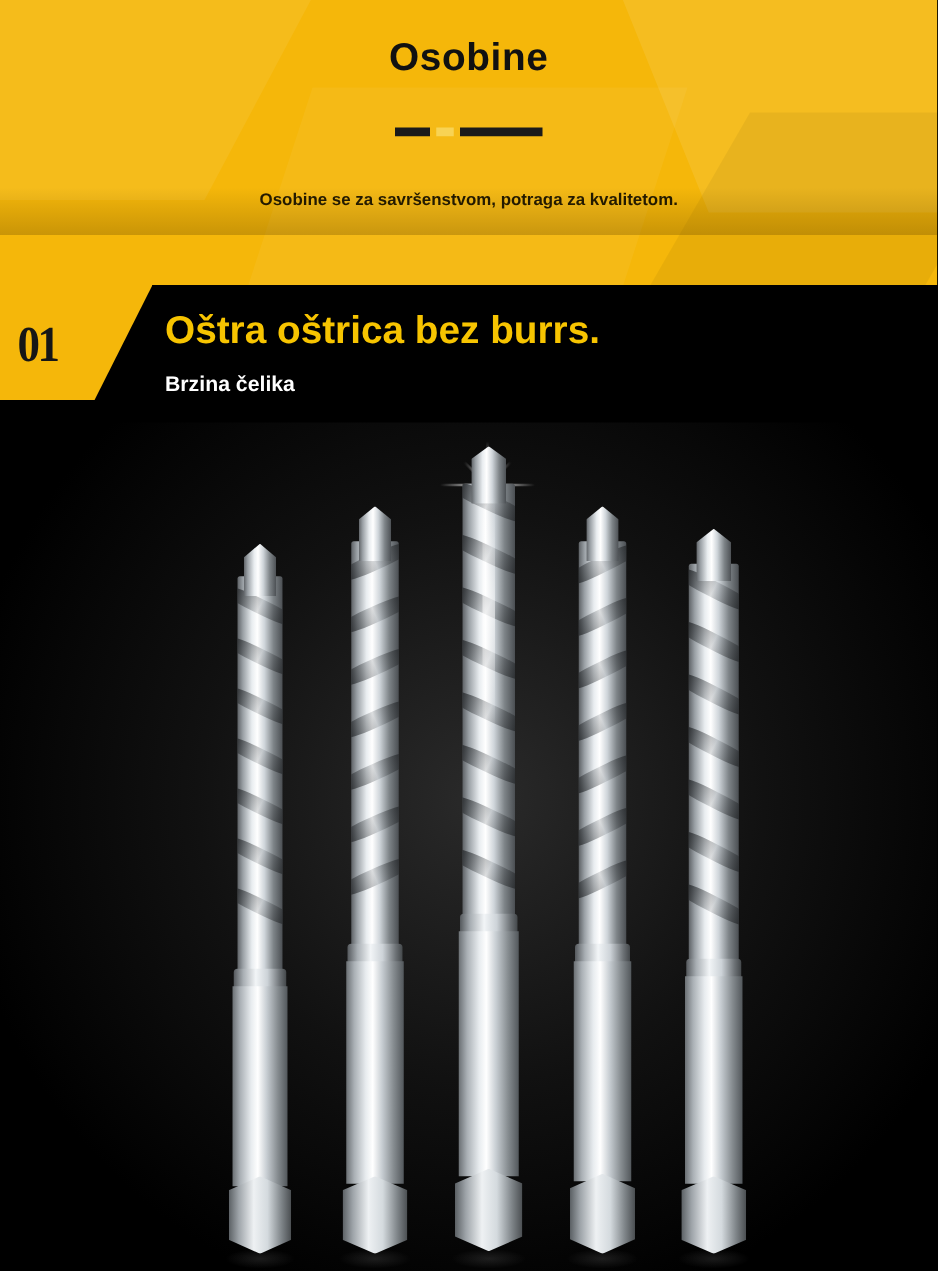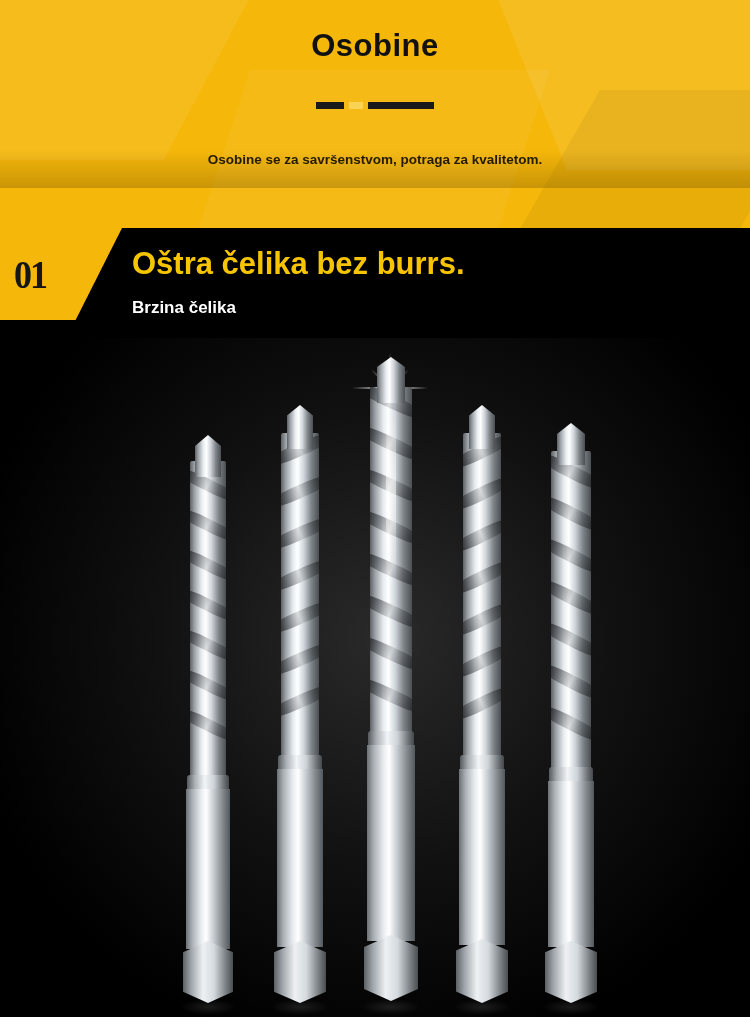--- a/index.html
+++ b/index.html
@@ -294,21 +294,21 @@
       <span class="seg s2"></span>
       <span class="seg s3"></span>
     </div>
 
     <div class="header-sub">Osobine se za savršenstvom, potraga za kvalitetom.</div>
   </div>
 
   <div class="section">
     <div class="badge"></div>
     <div class="badge-num">01</div>
-    <div class="section-title">Oštra čelika bez burrs.</div>
+    <div class="section-title">Oštra oštrica bez burrs.</div>
     <div class="section-desc">Brzina čelika</div>
   </div>
 
   <div class="photo">
 
     <div class="sparkle">
       <span class="beam b1"></span>
       <span class="beam b2"></span>
       <span class="beam b3"></span>
       <span class="beam b4"></span>

